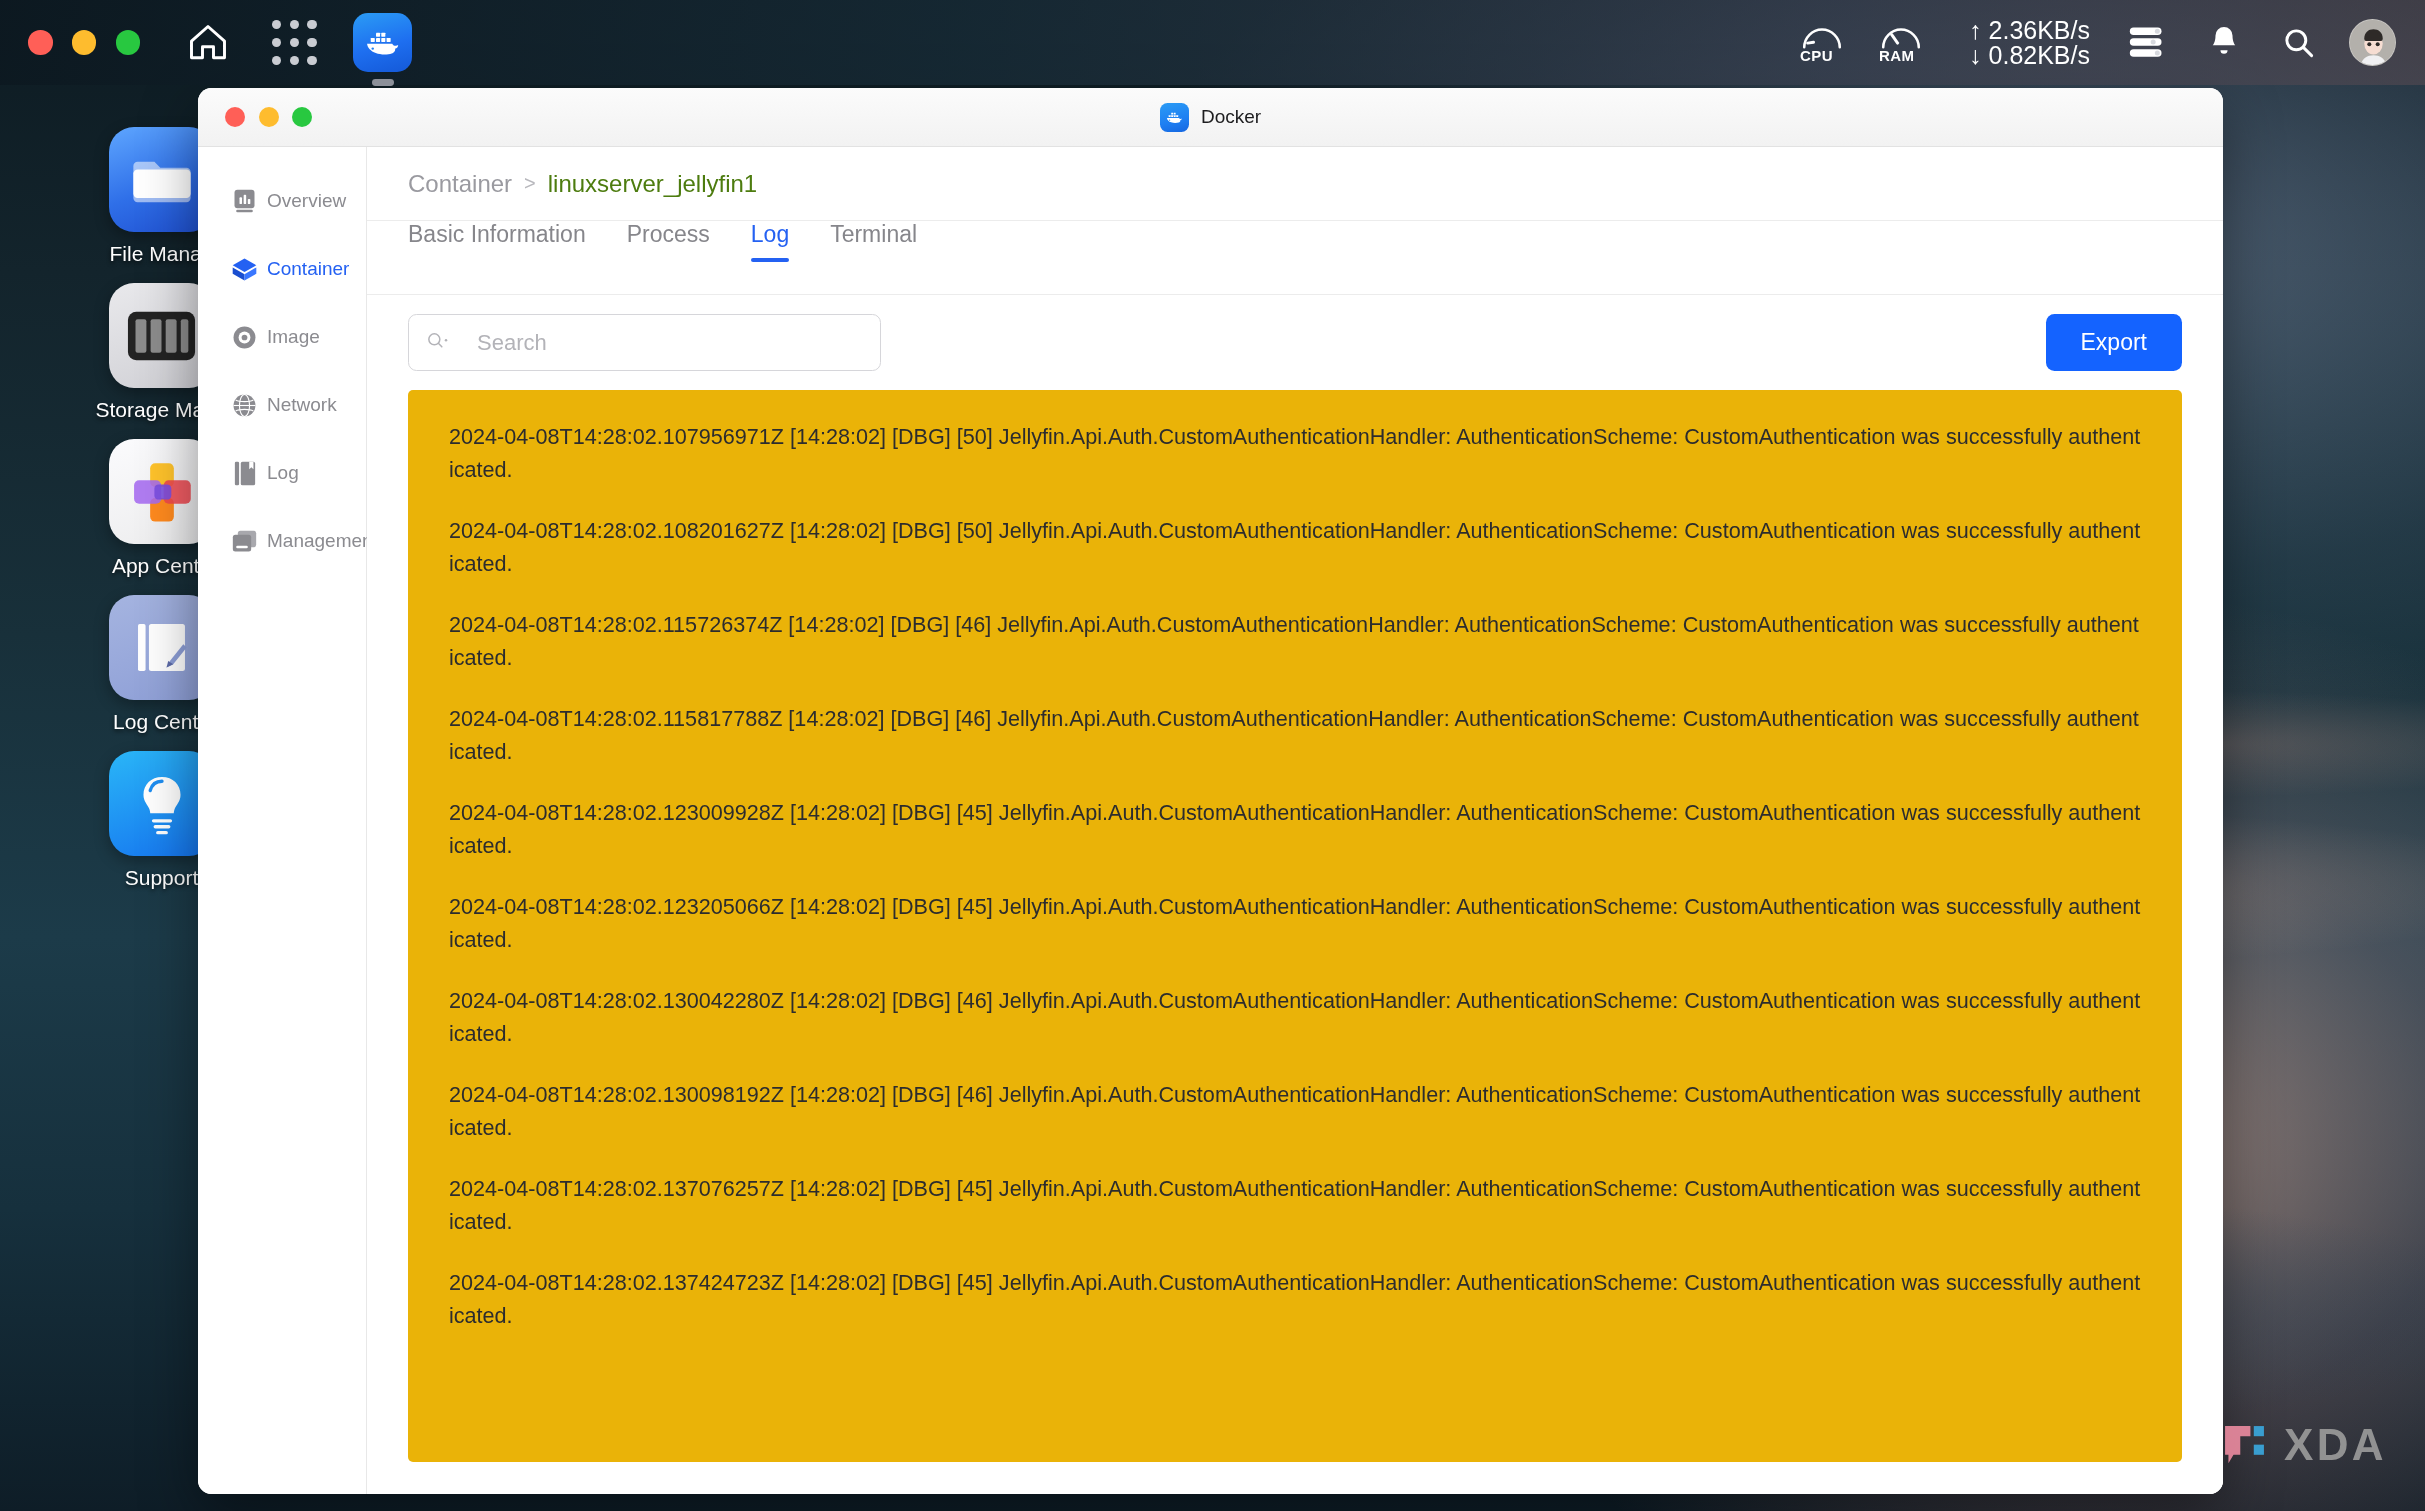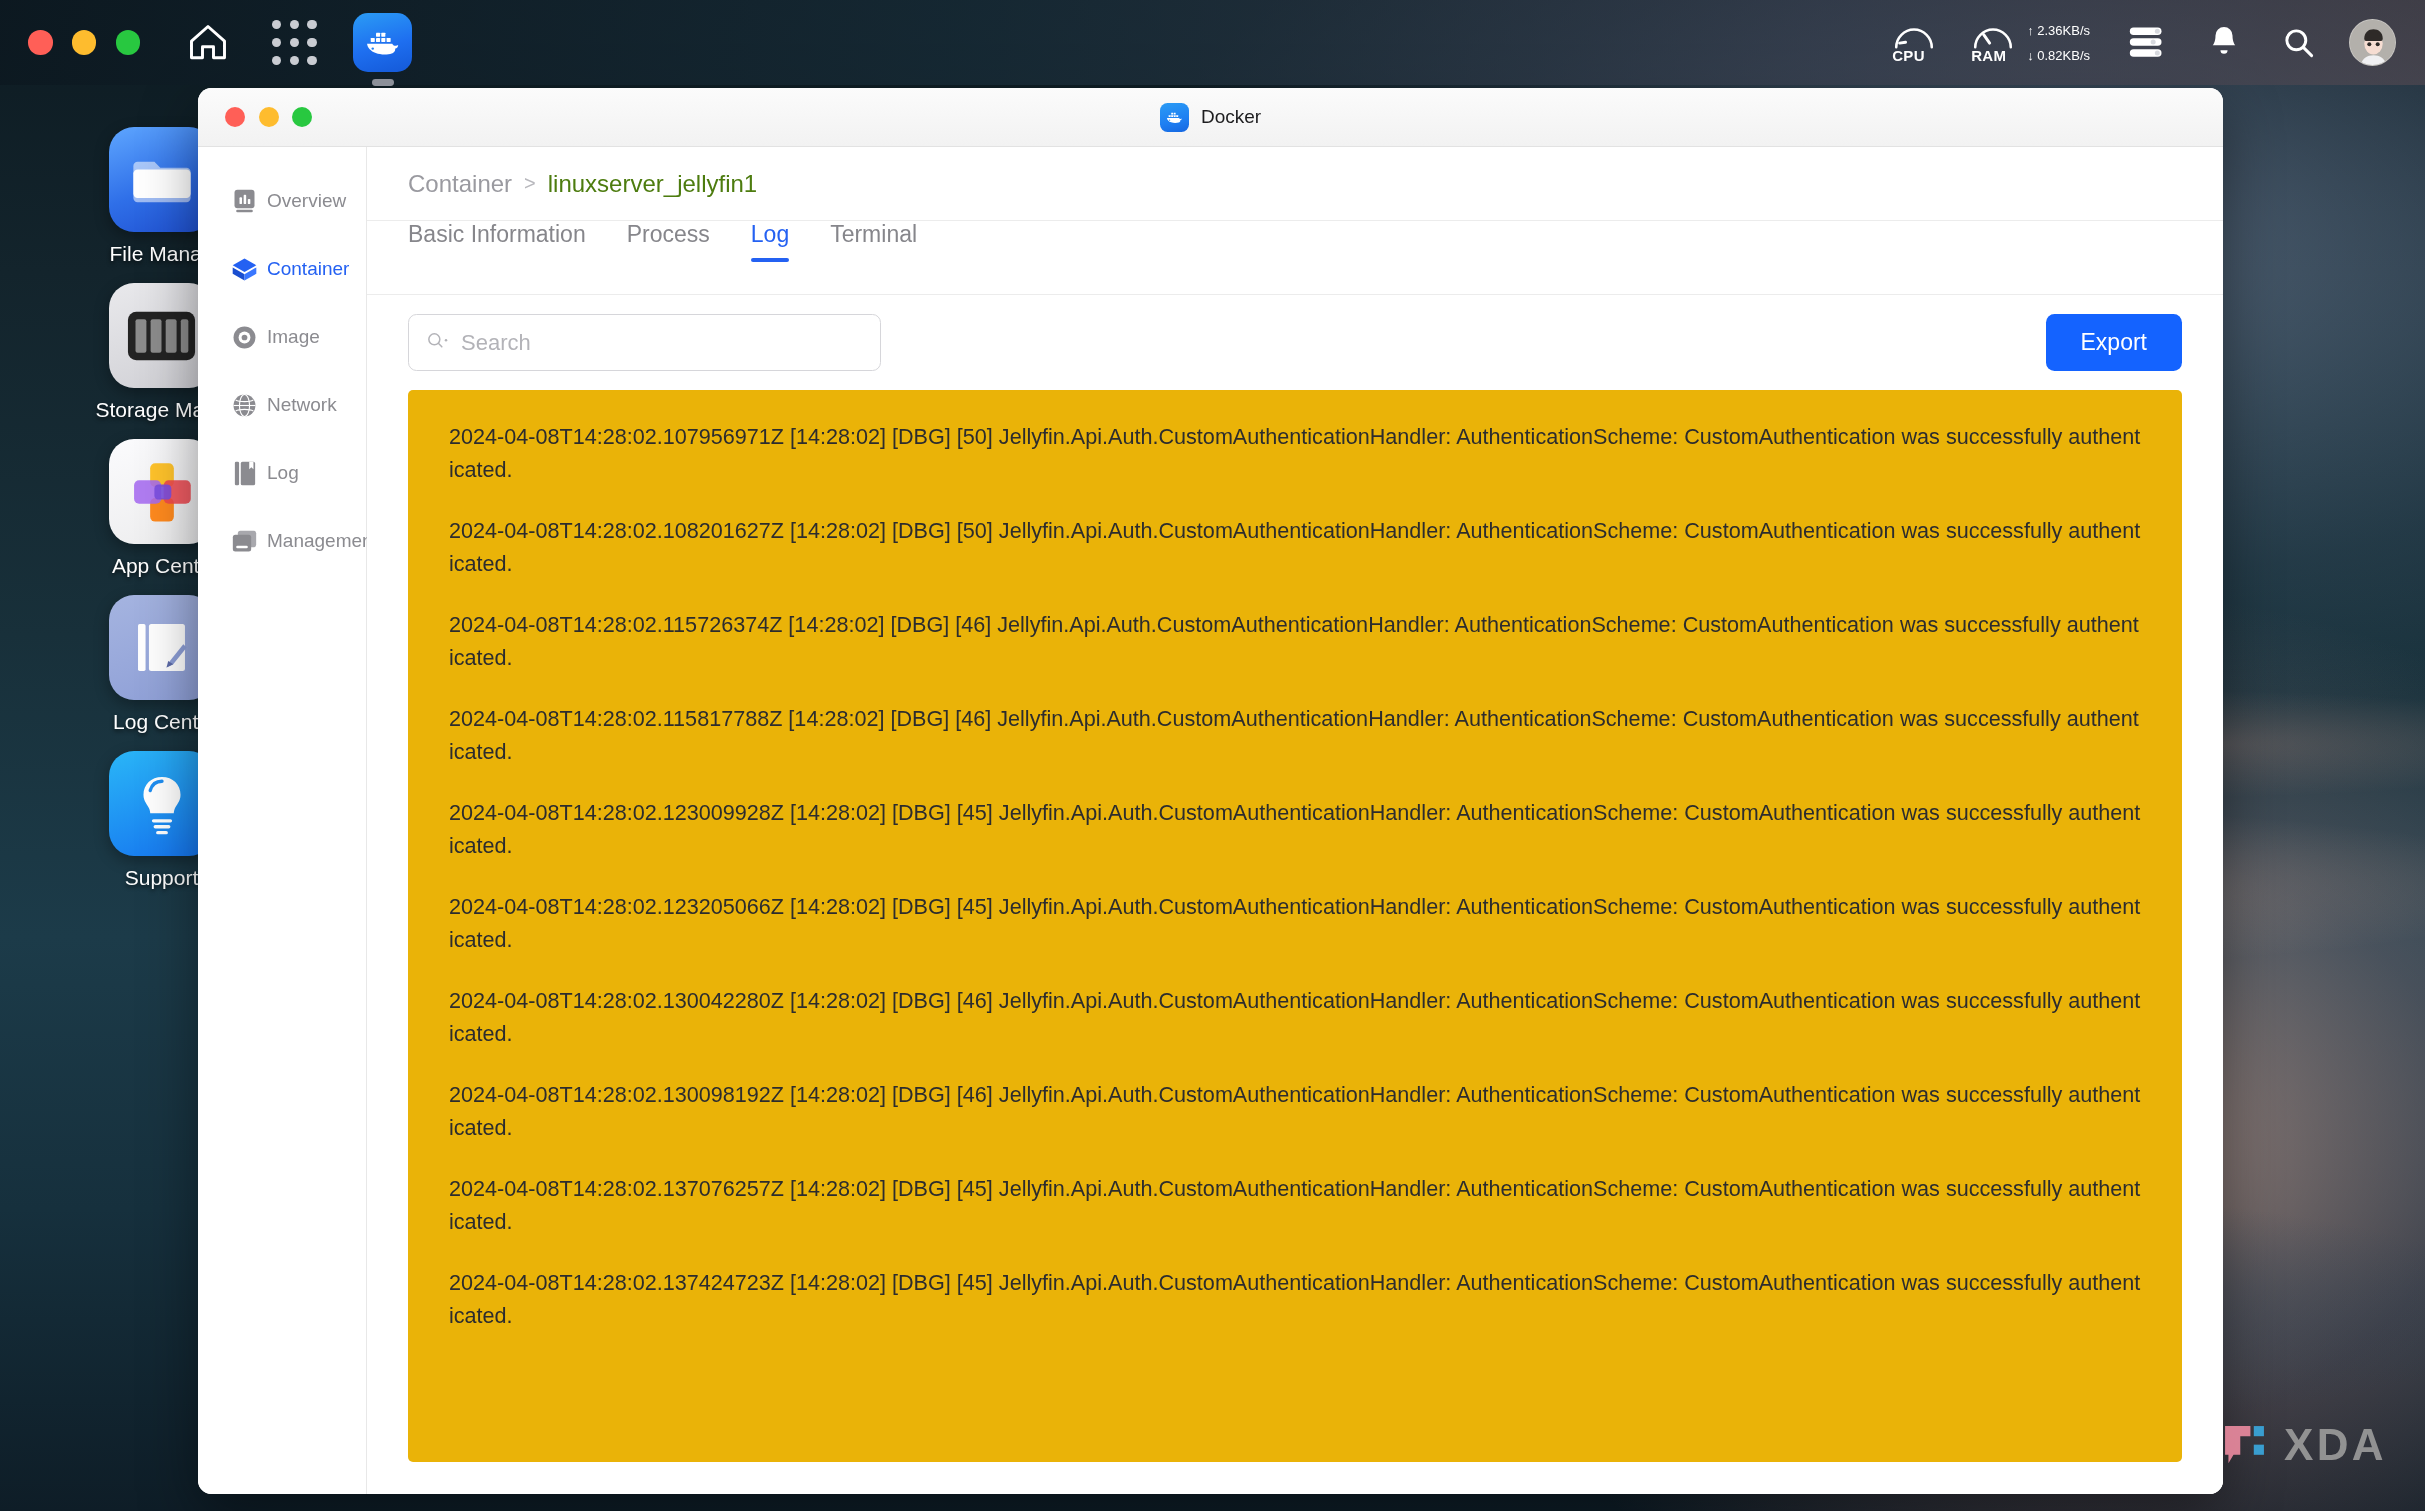--- a/index.html
+++ b/index.html
@@ -60,21 +60,21 @@
   .run-dot {
     position: absolute; left: 50%; transform: translateX(-50%);
     bottom: -13.5px; width: 22px; height: 6.8px; border-radius: 3.4px; background: #8c9099;
   }
 
   #tray { margin-left: auto; display: flex; align-items: center; gap: 0; padding-right: 30px; }
   .gauge { width: 54px; margin-left: 25px; display: flex; flex-direction: column; align-items: flex-start; }
   .gauge svg { display: block; }
   .gauge-label { color: #fff; font-size: 15px; font-weight: bold; letter-spacing: 0.4px; margin-top: -2.5px; }
   #net-rates {
-    margin-left: 2px; color: #fff; font-size: 13px; line-height: 25px;
+    margin-left: 36px; color: #fff; font-size: 25px; line-height: 25px;
     font-family: "Liberation Sans", sans-serif; white-space: nowrap; text-align: center;
   }
   #net-rates div { display: flex; align-items: center; gap: 3.4px; }
   #server-btn { margin-left: 35px; width: 47px; height: 47px; }
   #bell-btn { margin-left: 30px; width: 44px; height: 44px; }
   #search-btn { margin-left: 30px; width: 44px; height: 44px; }
   #avatar {
     margin-left: 29px; width: 47px; height: 47px; border-radius: 50%;
     background: #b5b2ad; position: relative; overflow: hidden;
     border: 0.8px solid rgba(255,255,255,0.25);
@@ -175,21 +175,21 @@
     height: 4.2px; border-radius: 2.5px; background: #2461f2;
   }
 
   #toolbar {
     height: 95px; flex: 0 0 95px;
     display: flex; align-items: center; justify-content: space-between;
     padding: 0 41px;
   }
   #search-box {
     width: 473px; height: 57px; border: 0.8px solid #d6d6da; border-radius: 8.5px;
-    display: flex; align-items: center; padding: 0 17px; gap: 10px; background: #fff;
+    display: flex; align-items: center; padding: 0 17px; gap: 26px; background: #fff;
   }
   #search-ph { font-size: 22px; color: #b3b3b8; }
   #export-btn {
     background: #1463ff; color: #fff; border: none; border-radius: 8.5px;
     height: 57px; padding: 0 35px; font-size: 23px; cursor: pointer;
     font-family: "Liberation Sans", sans-serif;
   }
 
   #log-panel {
     margin: 0 41px 0 41px;

